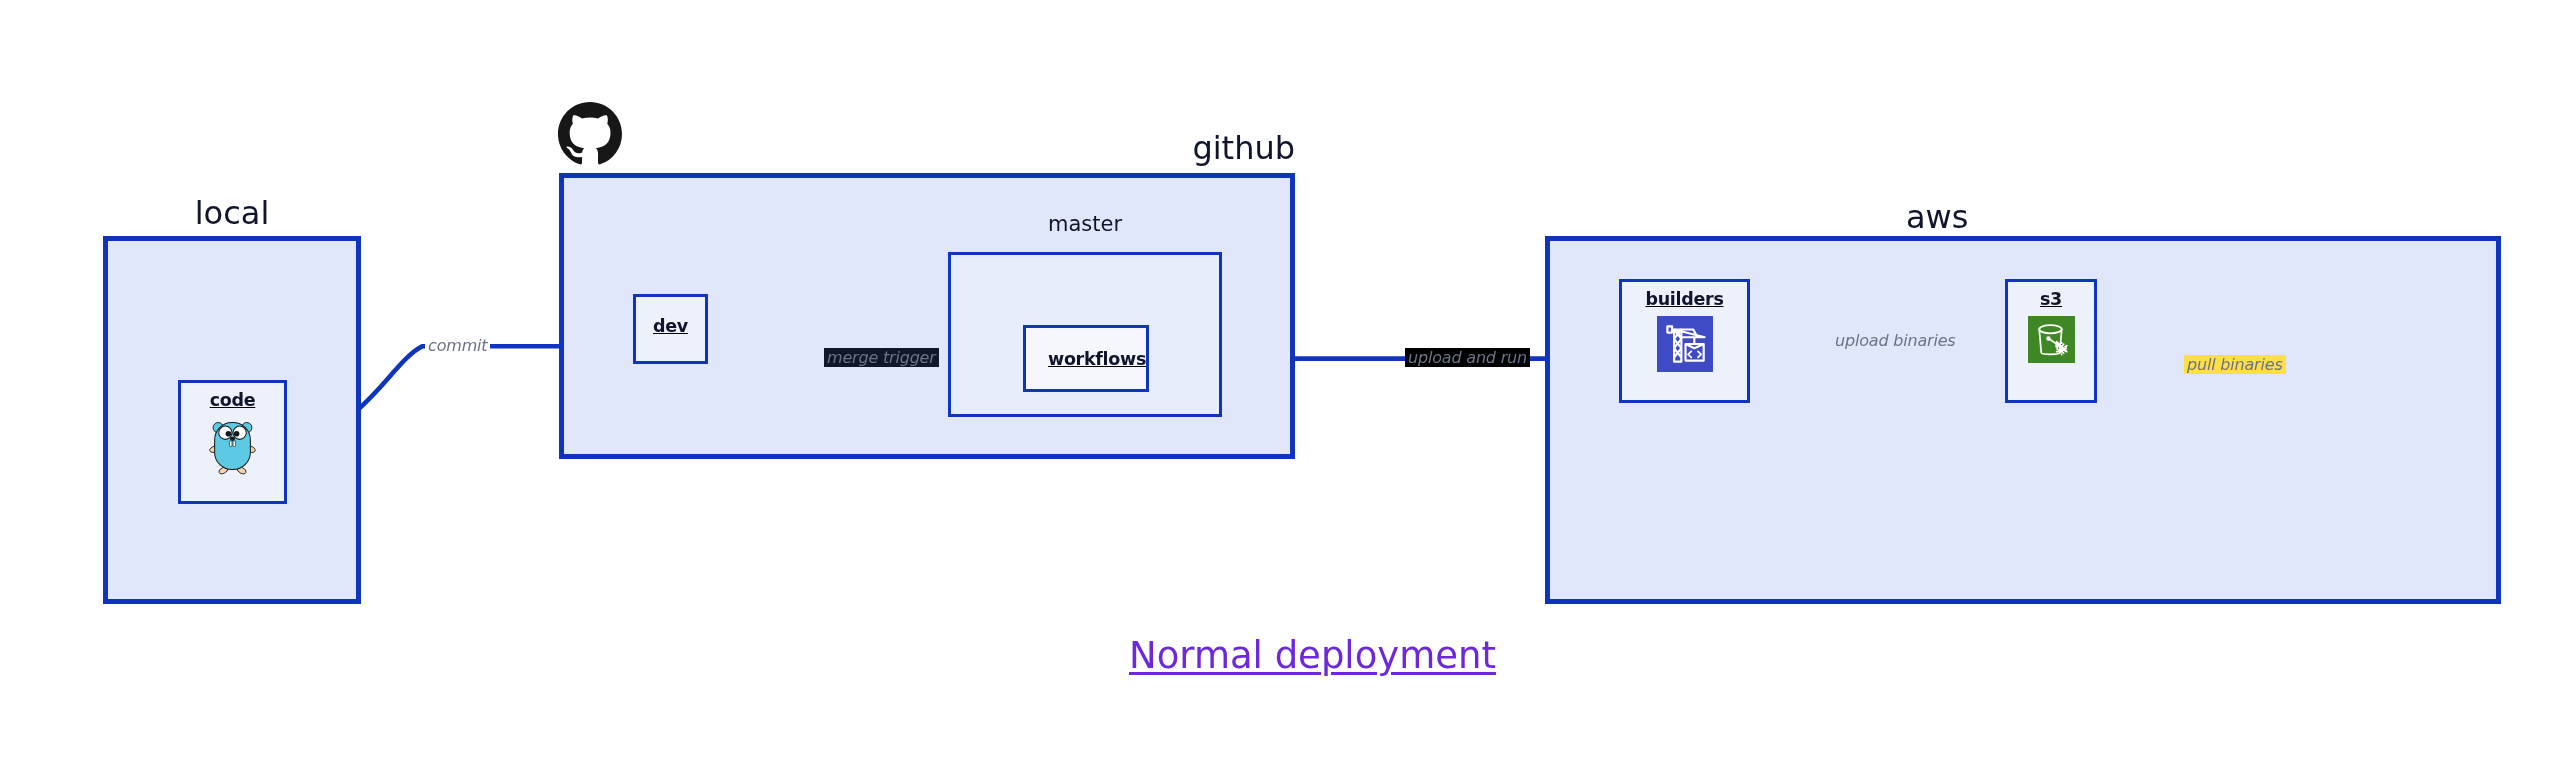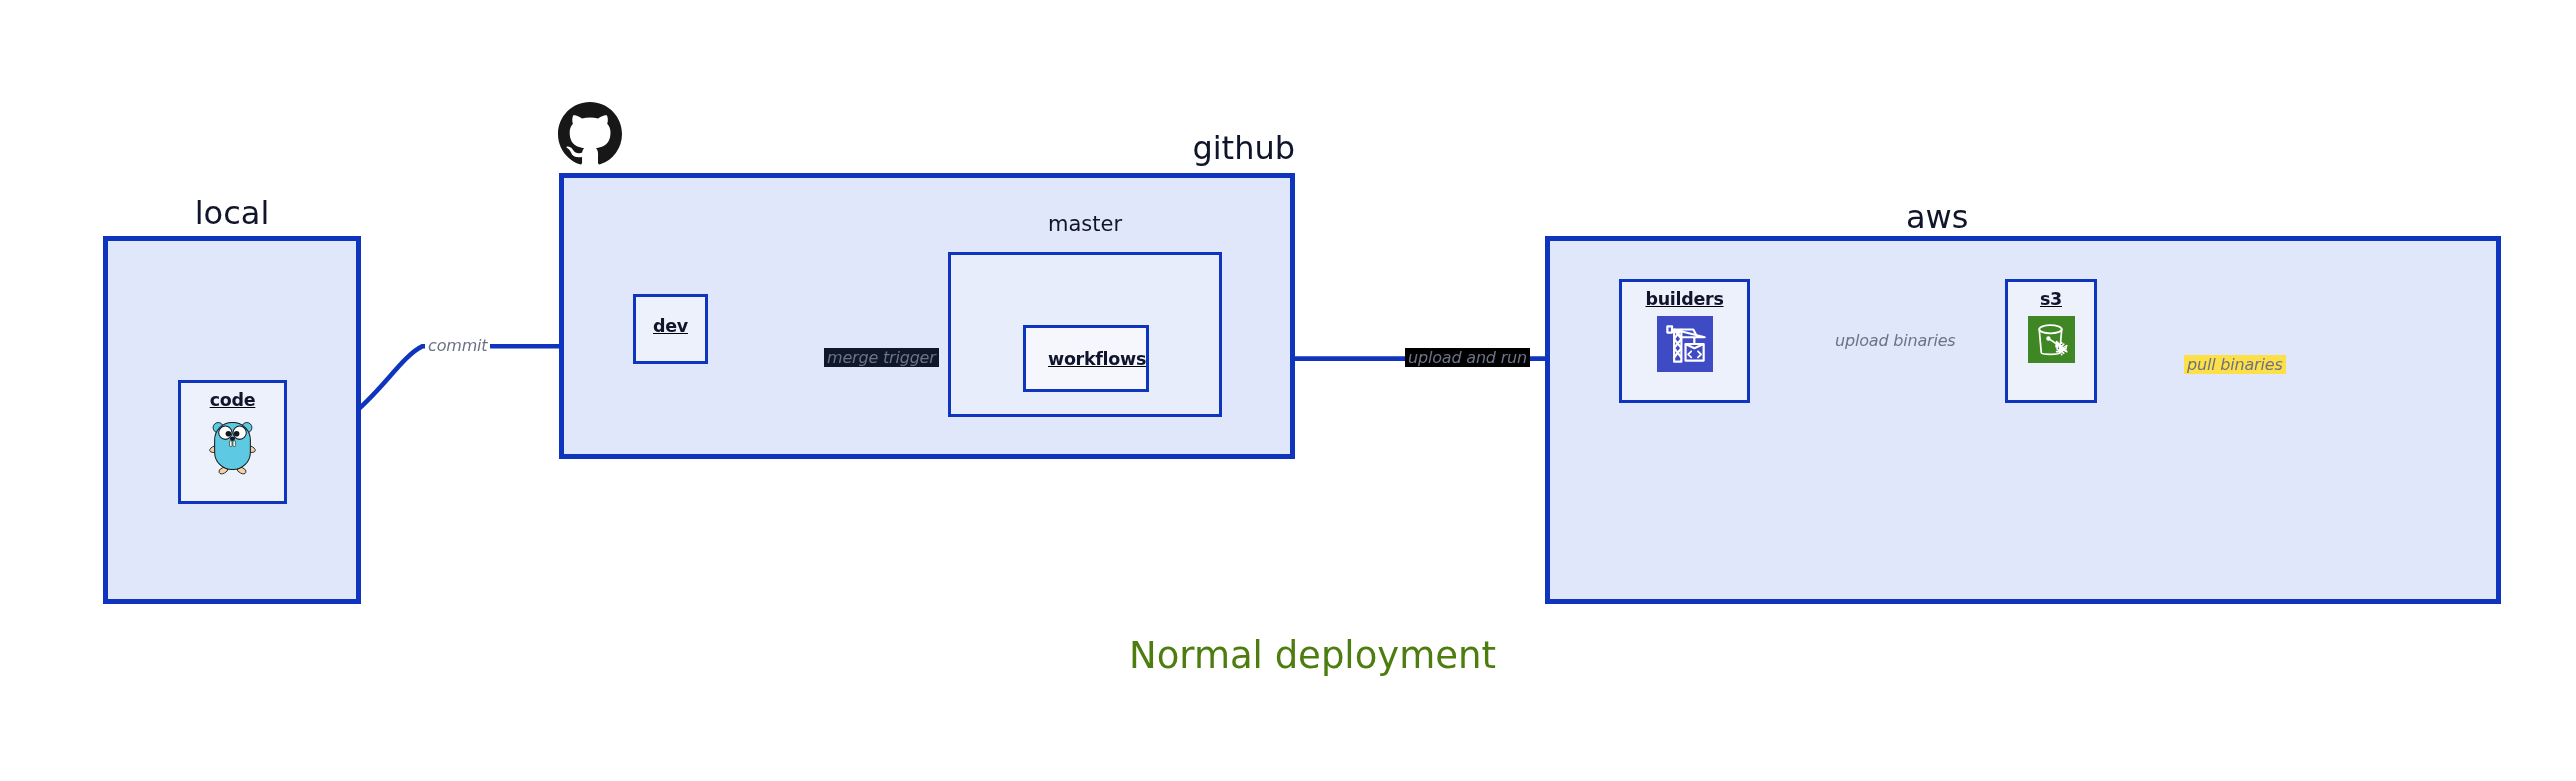--- a/index.html
+++ b/index.html
@@ -64,21 +64,22 @@
     color:#6D7387;
     white-space:nowrap;
     background:transparent;
     letter-spacing:-0.2px;
   }
 
   
   .caption{
     position:absolute;
     font-size:37px;
-    color:#4d7c0f;
+    color:#6d28d9;
+    text-decoration:underline;
     text-underline-offset:4.1px;
     text-decoration-thickness:2.6px;
     white-space:nowrap;
     text-align:center;
   }
 
   svg.edges{
     position:absolute;left:0;top:0;width:2604px;height:781px;
     pointer-events:none;
   }

